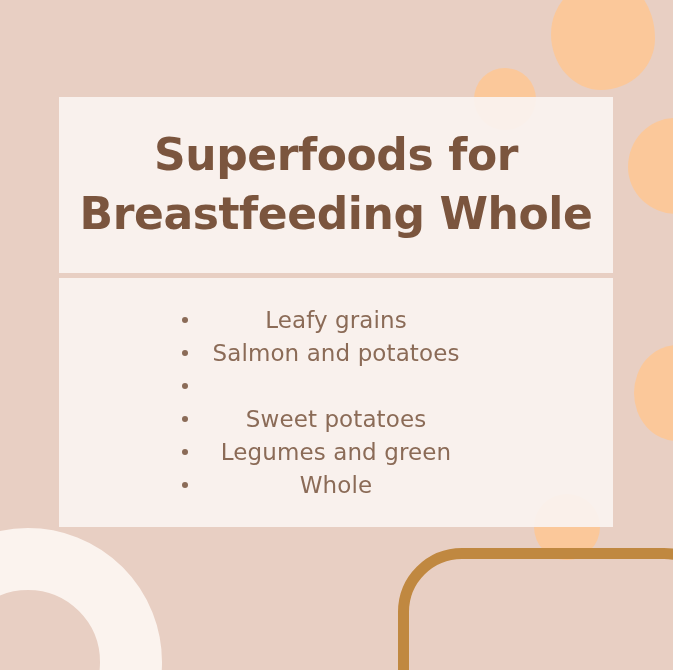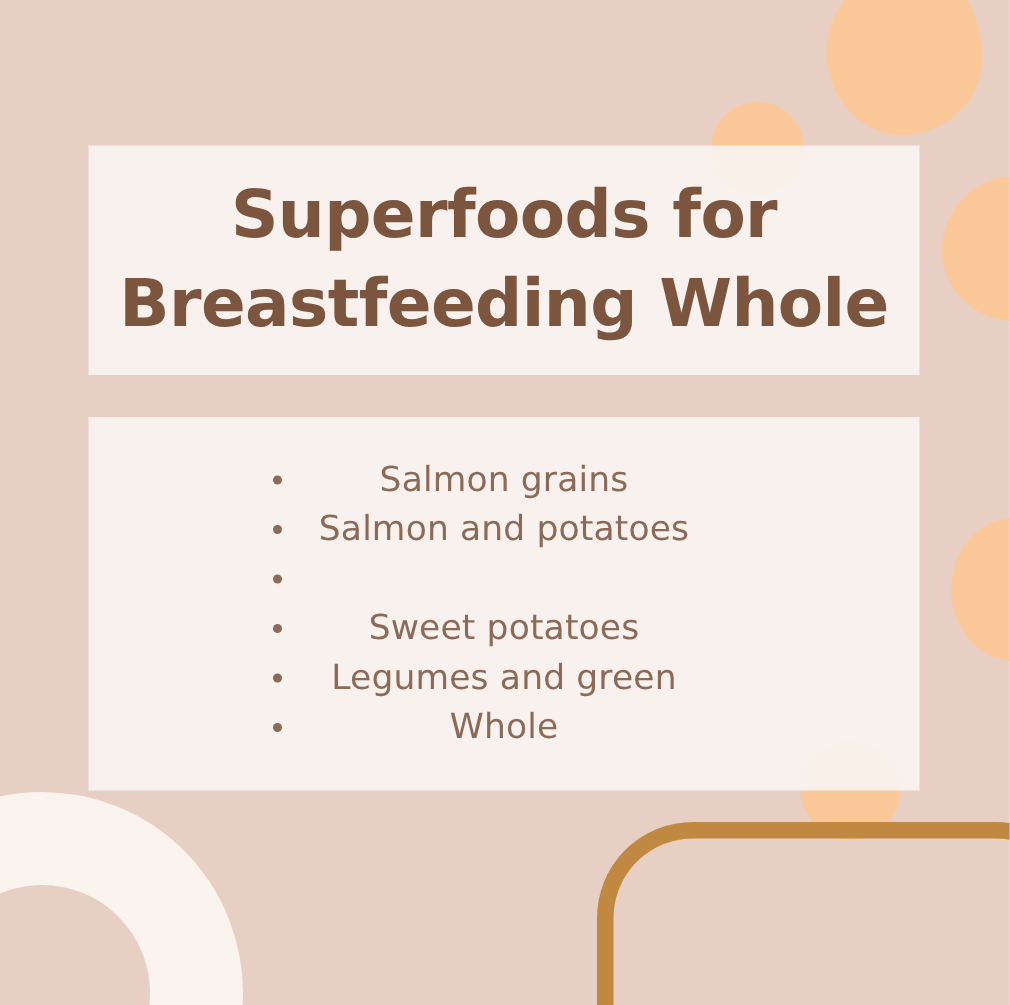--- a/index.html
+++ b/index.html
@@ -102,21 +102,21 @@
   .card {
     position: absolute;
     background: rgba(250, 243, 240, 0.93);
     z-index: 3;
   }
 
   .title-card {
     left: 59px;
     top: 97px;
     width: 554px;
-    height: 153px;
+    height: 176px;
     display: flex;
     align-items: center;
     justify-content: center;
   }
 
   .poster-title {
     margin: 0;
     text-align: center;
     color: #7b553e;
     font-family: "DejaVu Sans", sans-serif;
@@ -189,21 +189,21 @@
     <h1 class="poster-title">
       <span>Superfoods for</span><br>
       <span>Breastfeeding Whole</span>
     </h1>
   </div>
 
   <div class="card list-card">
     <ul class="food-list">
       <li class="food-item">
         <span class="bullet"></span>
-        <span class="label">Salmon grains</span>
+        <span class="label">Leafy grains</span>
       </li>
       <li class="food-item">
         <span class="bullet"></span>
         <span class="label">Salmon and potatoes</span>
       </li>
       <li class="food-item">
         <span class="bullet"></span>
       </li>
       <li class="food-item">
         <span class="bullet"></span>

